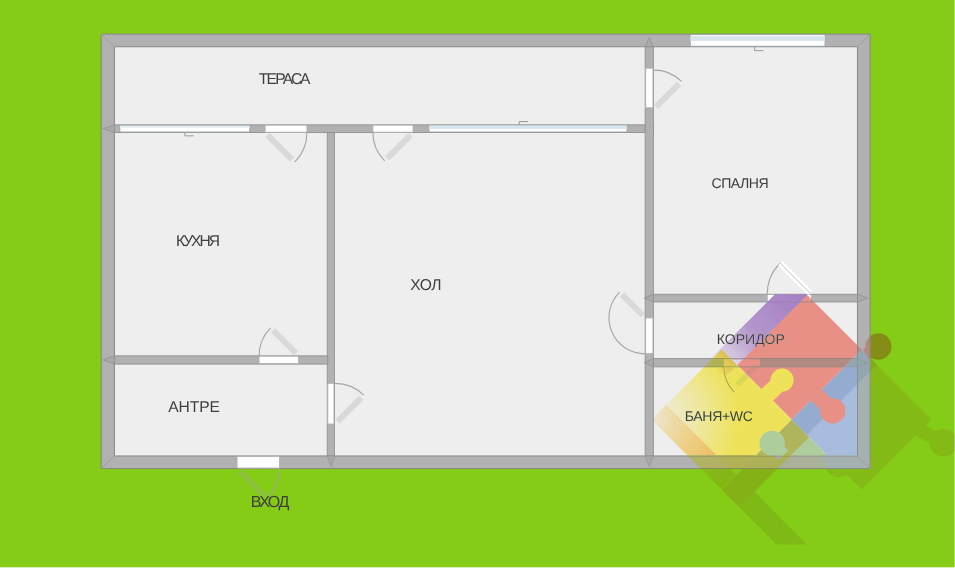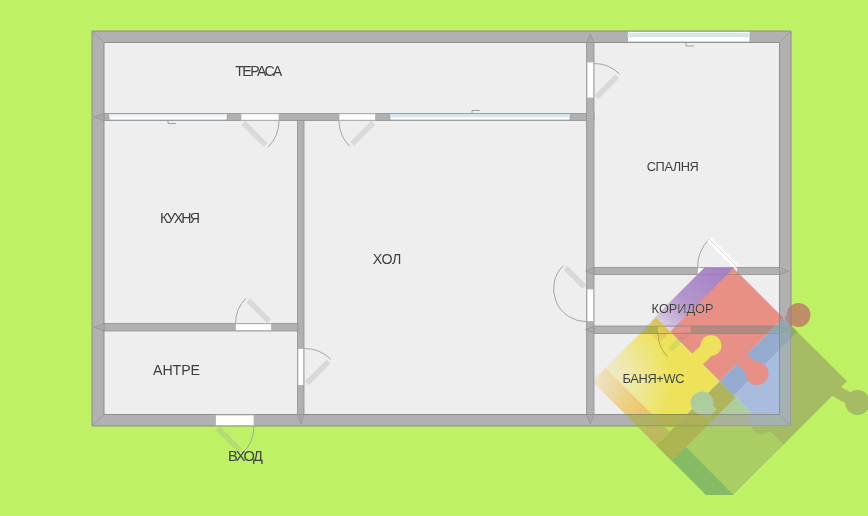--- a/index.html
+++ b/index.html
@@ -1,16 +1,16 @@
 <!DOCTYPE html>
 <html><head>
 <meta charset="utf-8">
 <style>
   html,body{margin:0;padding:0;background:#ffffff;}
-  #stage{position:relative;width:868px;height:516px;background:#bef264;overflow:hidden;}
+  #stage{position:relative;width:868px;height:516px;background:#84cc16;overflow:hidden;}
   svg{display:block;}
   text{font-family:"Liberation Sans",sans-serif;fill:#3e3e3e;}
 </style>
 </head>
 <body>
 <div id="stage">
 <svg width="868" height="516" viewBox="0 0 868 516">
   <defs>
     <radialGradient id="gy" cx="593" cy="381" r="78" gradientUnits="userSpaceOnUse">
       <stop offset="0" stop-color="#f6e14e" stop-opacity="0.07"></stop>

